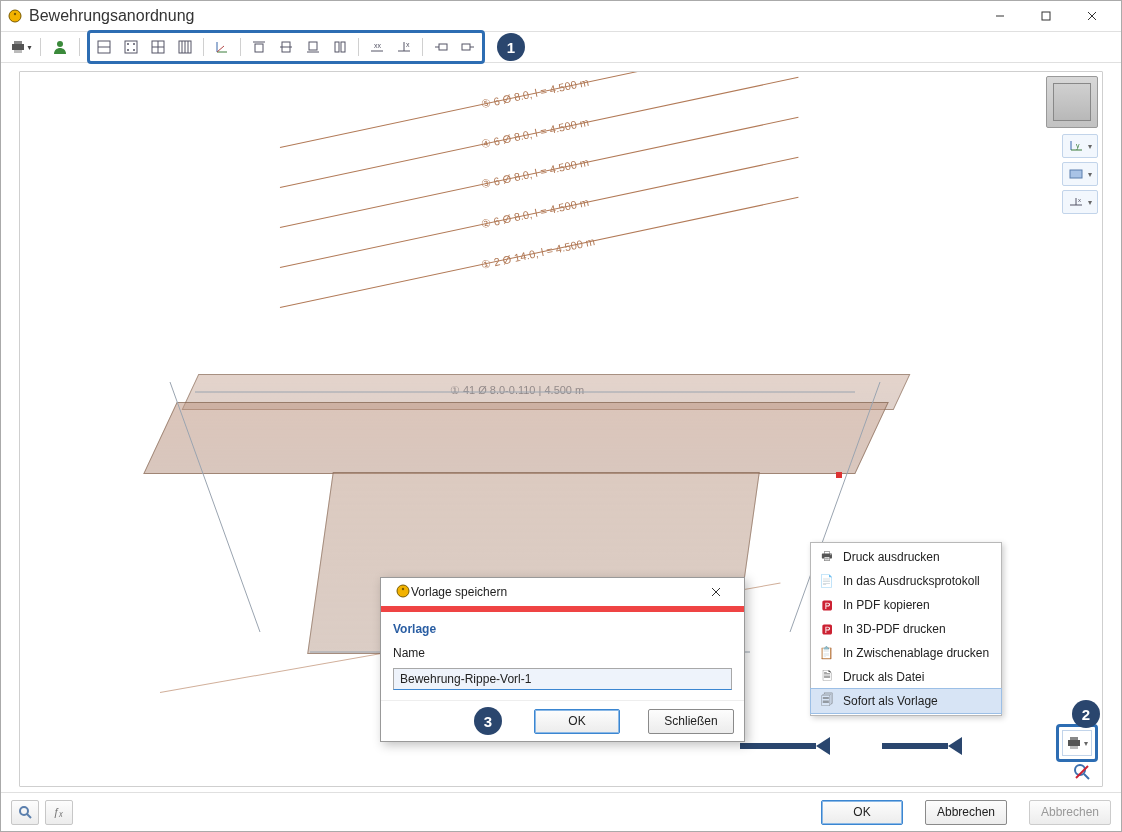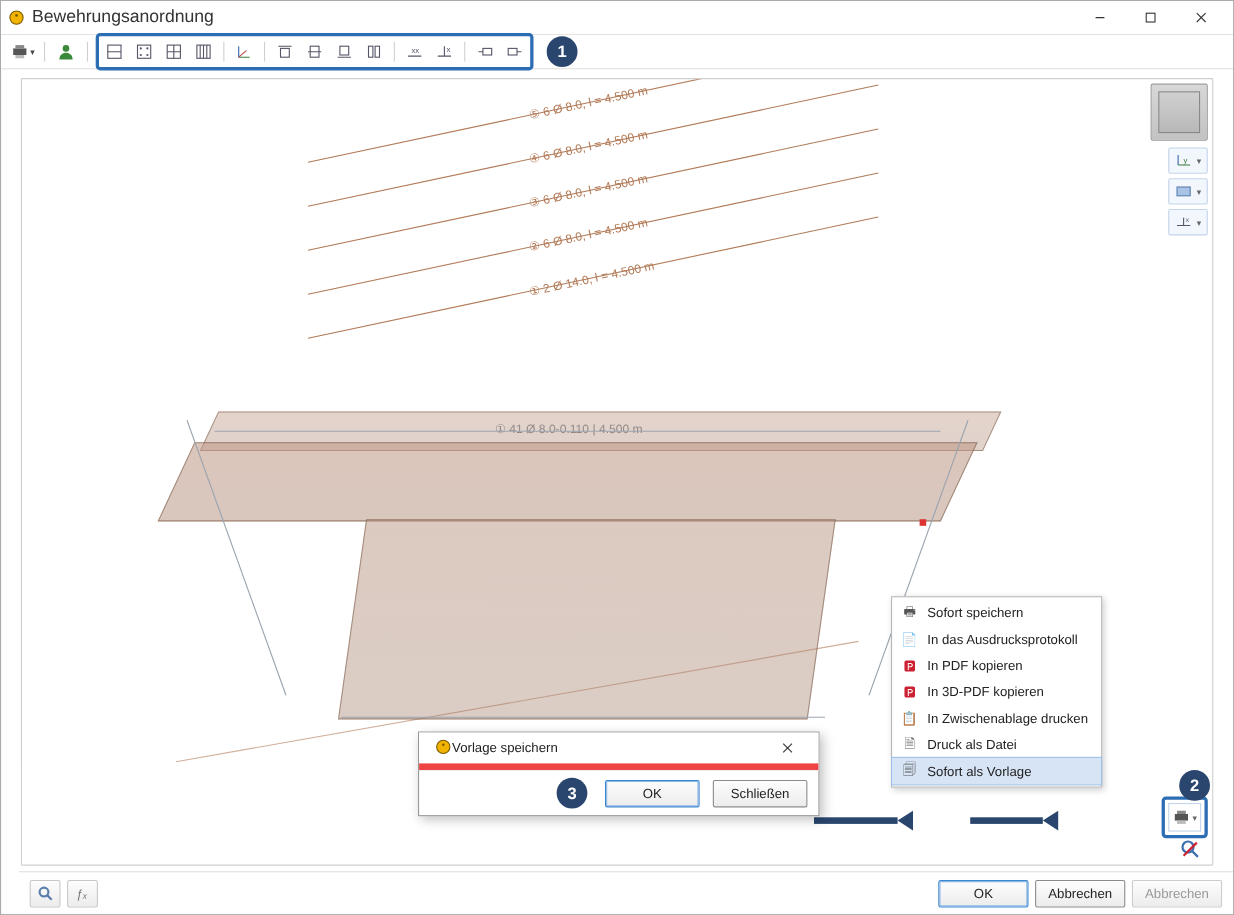--- a/index.html
+++ b/index.html
@@ -17,23 +17,23 @@
   .highlight-box-1{border:3px solid #2d6db3;border-radius:4px;height:28px;display:flex;align-items:center;padding:0 2px;gap:3px}
   .marker{width:28px;height:28px;border-radius:50%;background:#2a466e;color:#fff;font-size:15px;font-weight:600;display:flex;align-items:center;justify-content:center;position:absolute;z-index:20}
   
   .viewport{position:absolute;left:18px;right:18px;top:70px;bottom:44px;border:1px solid #cfcfcf;border-radius:1px;background:#fff;overflow:hidden}
   
   .view-side{position:absolute;right:4px;top:4px;display:flex;flex-direction:column;gap:2px;align-items:flex-end}
   .cube{width:50px;height:50px;background:linear-gradient(#d8d8d8,#c2c2c2);border:1px solid #999;border-radius:2px;position:relative;margin-bottom:4px}
   .cube:before{content:"";position:absolute;inset:6px;border:1px solid #888;background:linear-gradient(#d0d0d0,#b8b8b8)}
   .vt{width:34px;height:22px;border:1px solid #c2d4ea;background:#f2f7fd;border-radius:2px;margin-bottom:2px;display:flex;align-items:center;justify-content:center}
   
-  .bottombar{position:absolute;left:16px;right:0;bottom:0;height:38px;border-top:1px solid #e0e0e0;display:flex;align-items:center;padding:0 10px;background:#fff}
+  .bottombar{position:absolute;left:0;right:0;bottom:0;height:38px;border-top:1px solid #e0e0e0;display:flex;align-items:center;padding:0 10px;background:#fff}
   .bottombar .spacer{flex:1}
-  .btn{height:23px;min-width:80px;border:1px solid #8a8a8a;background:linear-gradient(#fdfdfd,#ececec);font-size:12px;border-radius:2px;margin-left:6px;display:flex;align-items:center;justify-content:center;cursor:default}
+  .btn{height:23px;min-width:80px;border:1px solid #8a8a8a;background:linear-gradient(#fdfdfd,#ececec);font-size:12px;border-radius:2px;margin-left:22px;display:flex;align-items:center;justify-content:center;cursor:default}
   .btn.default{border:1px solid #3b86d1;box-shadow:0 0 0 1px #8ab8e6 inset}
   .btn.disabled{color:#999;border-color:#ccc}
   .icon-btn{width:26px;height:23px;border:1px solid #c7c7c7;background:linear-gradient(#fdfdfd,#ececec);border-radius:2px;display:flex;align-items:center;justify-content:center;margin-right:6px}
 
   
   .ctx{position:absolute;right:100px;bottom:70px;width:190px;background:#fff;border:1px solid #b8b8b8;box-shadow:2px 2px 6px rgba(0,0,0,.2);padding:2px 0;z-index:10}
   .ctx-item{height:24px;display:flex;align-items:center;padding:0 8px;gap:8px;font-size:12px;color:#222}
   .ctx-item:hover,.ctx-item.sel{background:#d7e4f5;outline:1px solid #9cbfe6}
   .ctx-item .ci{width:16px;display:flex;justify-content:center;color:#555}
 
@@ -292,33 +292,33 @@
       <svg width="18" height="18" viewBox="0 0 18 18">
           <circle cx="7" cy="7" r="5" fill="none" stroke="#3b6fae" stroke-width="2"></circle>
           <line x1="11" y1="11" x2="16" y2="16" stroke="#3b6fae" stroke-width="2"></line>
           <line x1="3" y1="15" x2="15" y2="3" stroke="#c23" stroke-width="2"></line>
         </svg>
     </div>
 
     <div class="ctx">
       <div class="ctx-item">
           <span class="ci">🖶</span>
-          <span>Sofort speichern</span>
+          <span>Druck ausdrucken</span>
         </div>
       <div class="ctx-item">
           <span class="ci">📄</span>
           <span>In das Ausdrucksprotokoll</span>
         </div>
       <div class="ctx-item">
           <span class="ci" style="color:#c23">🅿</span>
           <span>In PDF kopieren</span>
         </div>
       <div class="ctx-item">
           <span class="ci" style="color:#c23">🅿</span>
-          <span>In 3D-PDF kopieren</span>
+          <span>In 3D-PDF drucken</span>
         </div>
       <div class="ctx-item">
           <span class="ci">📋</span>
           <span>In Zwischenablage drucken</span>
         </div>
       <div class="ctx-item">
           <span class="ci">🗎</span>
           <span>Druck als Datei</span>
         </div>
       <div class="ctx-item sel">
@@ -343,20 +343,25 @@
               <circle cx="8" cy="6" r="1.2" fill="#7a5b00"></circle>
             </svg></span>
         <span class="title">Vorlage speichern</span>
         <div style="width:28px;height:22px;display:flex;align-items:center;justify-content:center">
             <svg width="10" height="10">
               <line x1="1" y1="1" x2="9" y2="9" stroke="#333"></line>
               <line x1="9" y1="1" x2="1" y2="9" stroke="#333"></line>
             </svg>
           </div>
       </div>
+      <div class="dlg-body">
+        <div class="group-label">Vorlage</div>
+        <div class="field-label">Name</div>
+        <input class="field-input" value="Bewehrung-Rippe-Vorl-1" style="">
+      </div>
       <div class="dlg-footer">
         <div class="marker" style="position:static;margin-right:4px">3</div>
         <div class="btn default" style="min-width:84px">OK</div>
         <div class="btn" style="min-width:84px">Schließen</div>
       </div>
     </div>
 
   </div>
 
   <div class="bottombar">

